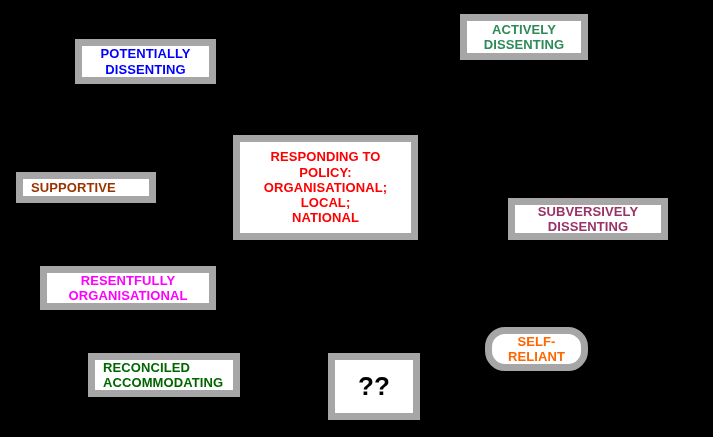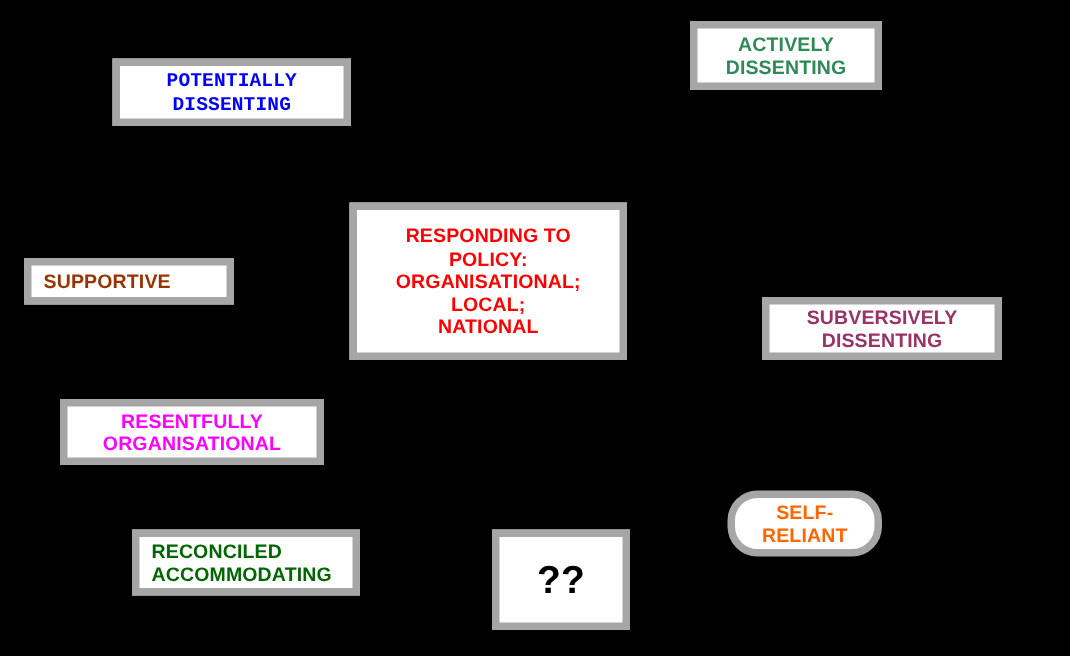--- a/index.html
+++ b/index.html
@@ -13,21 +13,21 @@
     width: 713px;
     height: 437px;
     background: #000000;
     overflow: hidden;
     font-family: "Liberation Sans", sans-serif;
   }
   .node {
     position: absolute;
     box-sizing: border-box;
     background: #ffffff;
-    border: 5px solid #701a75;
+    border: 7px solid #701a75;
     display: flex;
     align-items: center;
     justify-content: center;
     font-weight: bold;
     line-height: 1.18;
     letter-spacing: 0.1px;
     text-align: center;
     padding: 2px 4px;
     white-space: pre-line;
     overflow: hidden;
@@ -42,21 +42,21 @@
     width: 100%;
   }
   .node.align-left .node-label {
     text-align: left;
   }
 </style>
 </head>
 <body>
 
 <div id="canvas" style="width: 713px; height: 437px; background: rgb(0, 0, 0);">
-    <div class="node" style="left: 75px; top: 39px; width: 159px; height: 45px; background: rgb(255, 255, 255); border-color: rgb(166, 166, 166); font-family: Liberation Mono, monospace;"><span class="node-label" style="color: rgb(0, 0, 255); font-size: 13px;">POTENTIALLY
+    <div class="node" style="left: 75px; top: 39px; width: 141px; height: 45px; background: rgb(255, 255, 255); border-color: rgb(166, 166, 166);"><span class="node-label" style="color: rgb(0, 0, 255); font-size: 13px;">POTENTIALLY
 DISSENTING</span></div>
     <div class="node" style="left: 460px; top: 14px; width: 128px; height: 46px; background: rgb(255, 255, 255); border-color: rgb(166, 166, 166);"><span class="node-label" style="color: rgb(46, 139, 87); font-size: 13px;">ACTIVELY
 DISSENTING</span></div>
     <div class="node" style="left: 233px; top: 135px; width: 185px; height: 105px; background: rgb(255, 255, 255); border-color: rgb(166, 166, 166);"><span class="node-label" style="color: rgb(255, 0, 0); font-size: 13px;">RESPONDING TO
 POLICY:
 ORGANISATIONAL;
 LOCAL;
 NATIONAL</span></div>
     <div class="node align-left" style="left: 16px; top: 172px; width: 140px; height: 31px; background: rgb(255, 255, 255); border-color: rgb(166, 166, 166);"><span class="node-label" style="color: rgb(153, 51, 0); font-size: 13px;">SUPPORTIVE</span></div>
     <div class="node" style="left: 508px; top: 198px; width: 160px; height: 42px; background: rgb(255, 255, 255); border-color: rgb(166, 166, 166);"><span class="node-label" style="color: rgb(153, 51, 102); font-size: 13px;">SUBVERSIVELY

